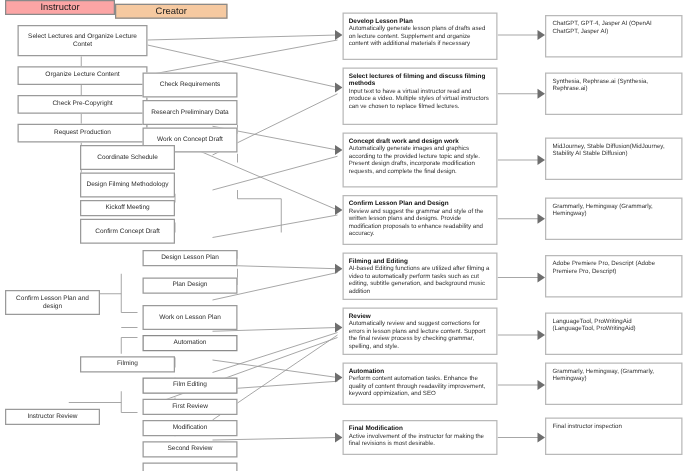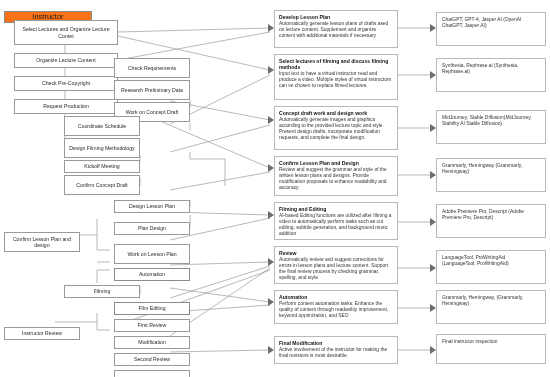--- a/index.html
+++ b/index.html
@@ -13,21 +13,21 @@
   #diagram{position:absolute;left:0;top:0;width:550px;height:377px;}
   svg.links{position:absolute;left:0;top:0;width:550px;height:377px;pointer-events:none;}
 
   .band{
     position:absolute;height:12px;
     border:1px solid #8a8a8a;
     box-sizing:border-box;
     display:flex;align-items:center;justify-content:center;
     font-size:7.5px;line-height:1;
   }
-  .band.instructor{left:4px;top:11px;width:88px;background:#f97316;}
+  .band.instructor{left:4px;top:0;width:88px;background:#fca5a5;}
   .band.creator{left:92px;top:3px;width:90px;background:#f6c9a0;}
 
   .node{
     position:absolute;box-sizing:border-box;
     border:1px solid #9a9a9a;background:#ffffff;
     display:flex;align-items:center;justify-content:center;
     text-align:center;
     font-size:5.2px;line-height:6.4px;
     padding:1px 2px;
     color:#2a2a2a;
@@ -131,20 +131,21 @@
       <path d="M430,124 l6,4 l-6,4 z"></path>
       <path d="M430,171 l6,4 l-6,4 z"></path>
       <path d="M430,218 l6,4 l-6,4 z"></path>
       <path d="M430,264 l6,4 l-6,4 z"></path>
       <path d="M430,304 l6,4 l-6,4 z"></path>
       <path d="M430,346 l6,4 l-6,4 z"></path>
     </g>
   </svg>
 
   <div class="band instructor">Instructor</div>
+  <div class="band creator">Creator</div>
 
   <div class="node" style="left:14px;top:20px;width:104px;height:25px;">Select Lectures and Organize Lecture Contet</div>
   <div class="node" style="left:14px;top:53px;width:104px;height:15px;">Organize Lecture Content</div>
   <div class="node" style="left:14px;top:76px;width:104px;height:15px;">Check Pre-Copyright</div>
   <div class="node" style="left:14px;top:99px;width:104px;height:15px;">Request Production</div>
 
   <div class="node" style="left:114px;top:58px;width:76px;height:20px;">Check Requirements</div>
   <div class="node" style="left:114px;top:80px;width:76px;height:20px;">Research Preliminary Data</div>
   <div class="node" style="left:114px;top:102px;width:76px;height:20px;">Work on  Concept Draft</div>
 

